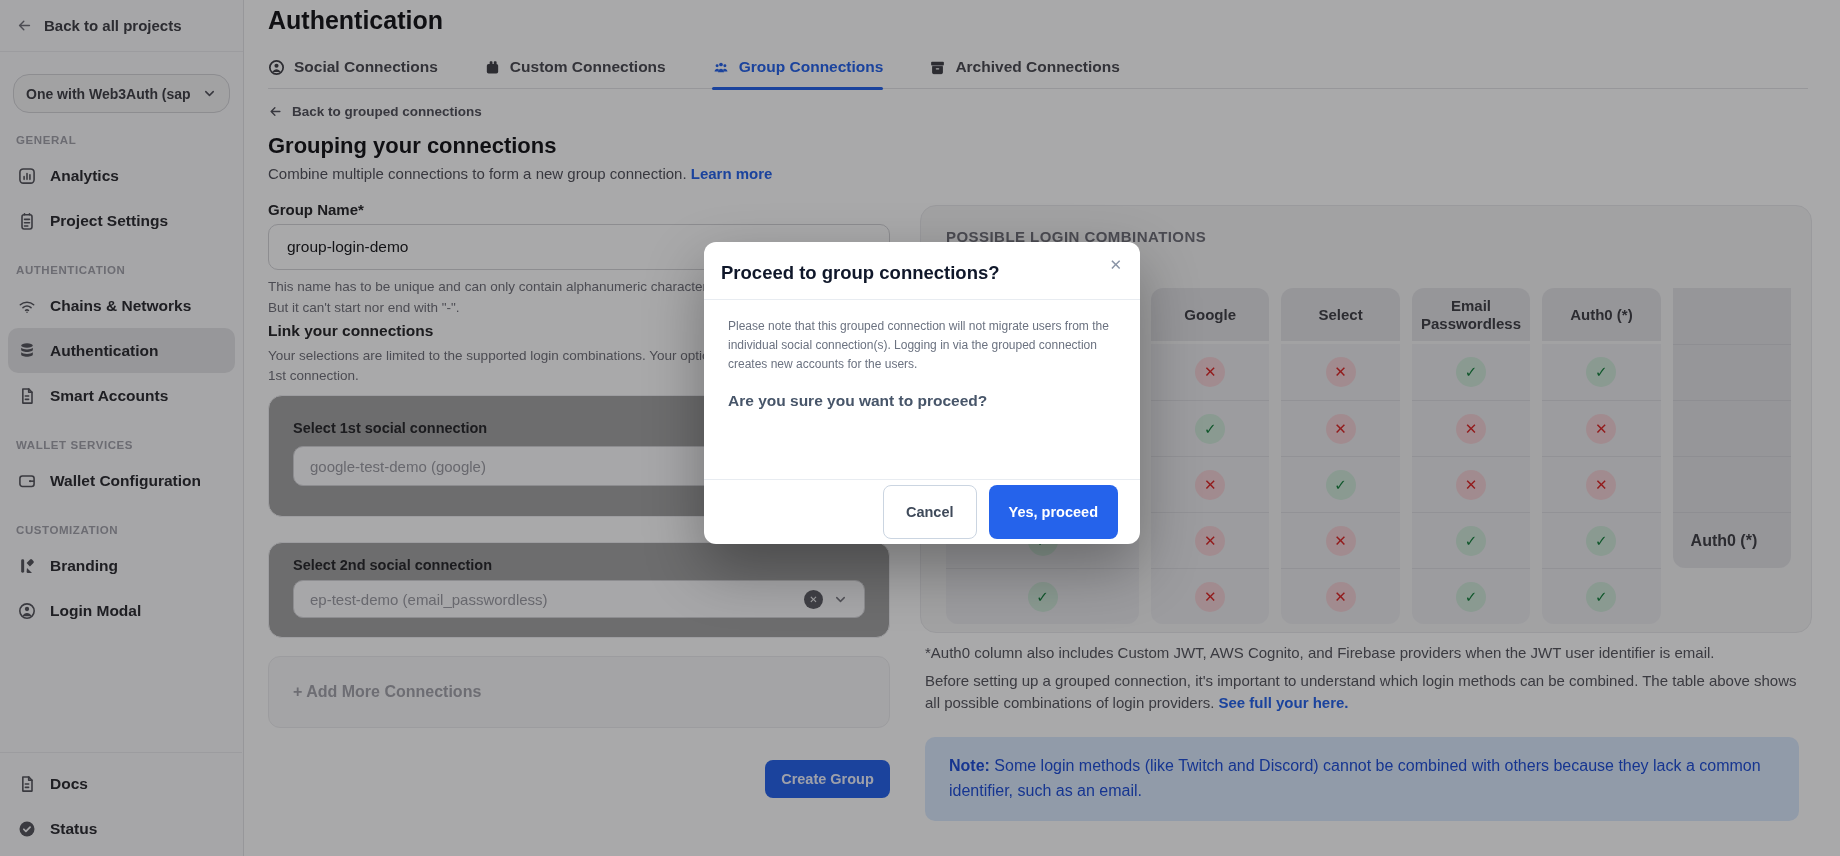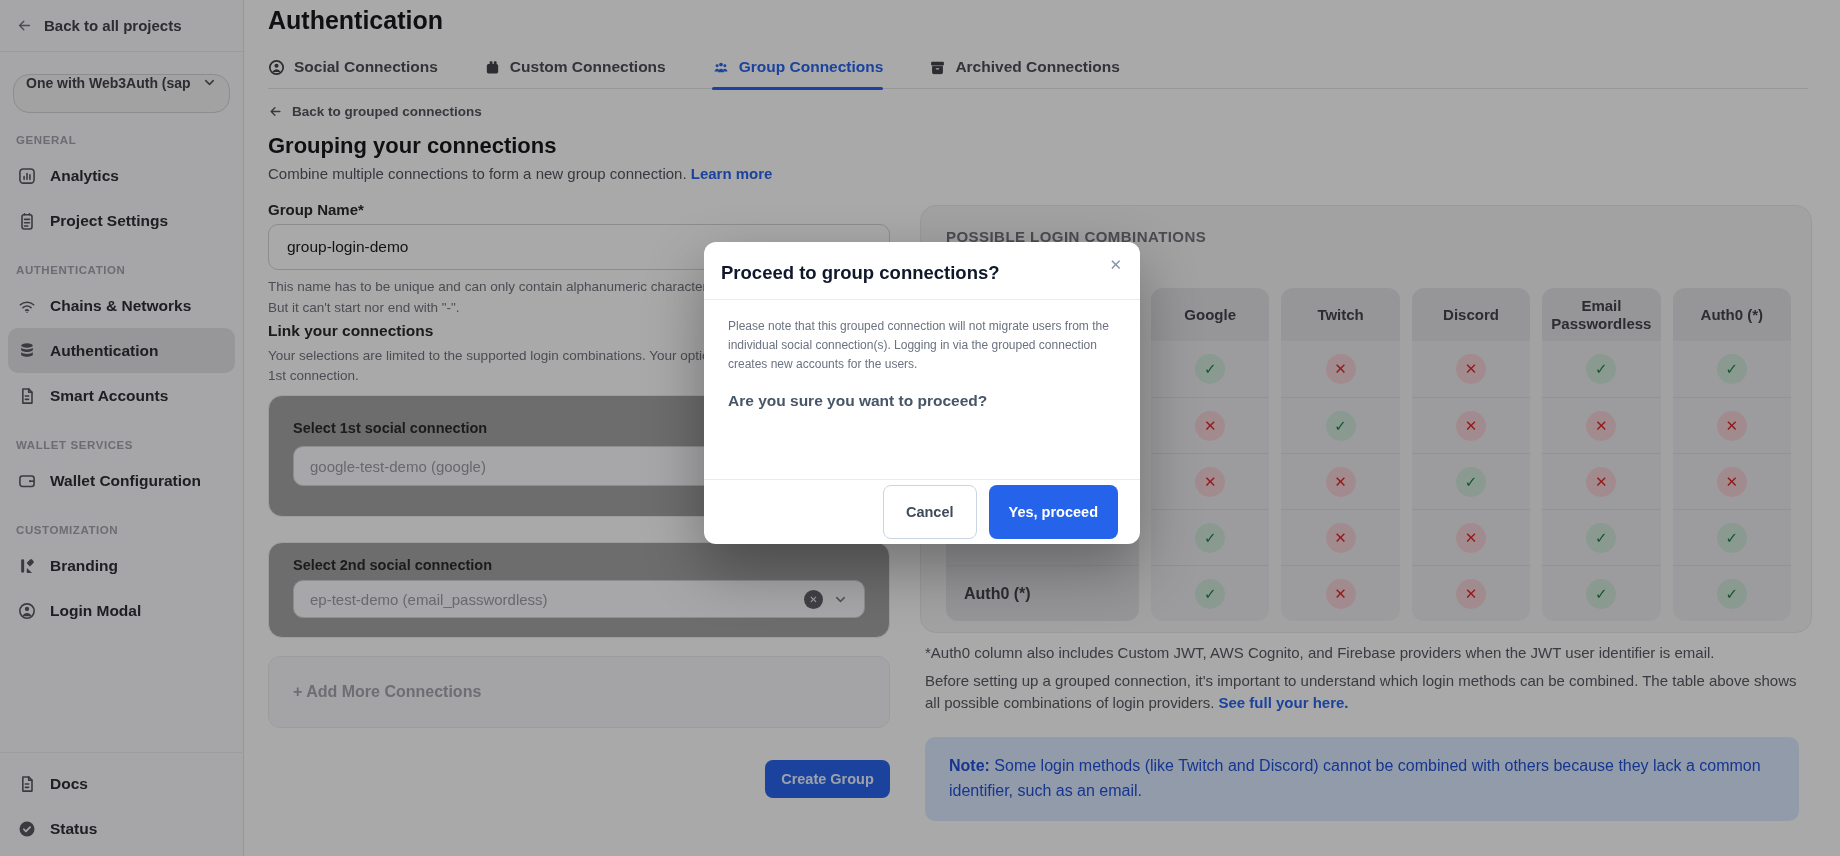--- a/index.html
+++ b/index.html
@@ -12,21 +12,21 @@
   html,body{width:1840px;height:856px;overflow:hidden;}
   body{font-family:"Liberation Sans","DejaVu Sans",sans-serif;background:#fff;position:relative;color:#18181b;}
   svg{display:block;}
 
   
   .sidebar{position:absolute;left:0;top:0;width:244px;height:856px;background:#fbfbfc;border-right:1px solid #e4e4e7;}
   .sb-back{height:52px;display:flex;align-items:center;gap:11px;padding:0 16px;border-bottom:1px solid #ececee;
            font-size:15px;font-weight:700;color:#3f3f46;cursor:pointer;}
   .sb-back svg{color:#71717a;}
   .sb-select{margin:22px 13px 0;height:39px;border:1px solid #d4d4d8;border-radius:16px;background:#f4f4f5;
-             display:flex;align-items:flex-start;padding:0 12px;font-size:14px;font-weight:600;color:#3f3f46;cursor:pointer;}
+             display:flex;align-items:center;padding:0 12px;font-size:14px;font-weight:600;color:#3f3f46;cursor:pointer;}
   .sb-select .txt{flex:1;white-space:nowrap;overflow:hidden;}
   .sb-label{margin:21px 16px 7px;font-size:11.5px;font-weight:700;letter-spacing:.05em;color:#a1a1aa;}
   .sb-item{height:45px;margin:0 8px;padding:0 9px;border-radius:10px;display:flex;align-items:center;gap:13px;
            font-size:15.5px;font-weight:700;color:#2b2b31;cursor:pointer;}
   .sb-item .ic{color:#55555c;width:20px;height:20px;}
   .sb-item.active{background:#e4e4e7;}
   .sb-footer{position:absolute;left:0;right:1px;top:752px;border-top:1px solid #ececee;padding-top:8px;background:#fbfbfc;}
 
   
   .main{position:absolute;left:244px;top:0;right:0;bottom:0;background:#fff;}
@@ -291,22 +291,21 @@
     </div>
 
     <button class="create-btn">Create Group</button>
   </div>
 
   <div class="panel">
     <div class="p-title">POSSIBLE LOGIN COMBINATIONS</div>
     <div class="combo-table">
       <div class="th"></div>
       <div class="th">Google</div>
-      <div class="th">Twitch</div>
-      <div class="th">Discord</div>
+      <div class="th">Select</div>
       <div class="th">Email Passwordless</div>
       <div class="th">Auth0 (*)</div>
 
       <div class="rl row1"></div>
       <div class="cc row1">
           <span class="badge ok">✓</span>
         </div>
       <div class="cc row1">
           <span class="badge bad">✕</span>
         </div>

